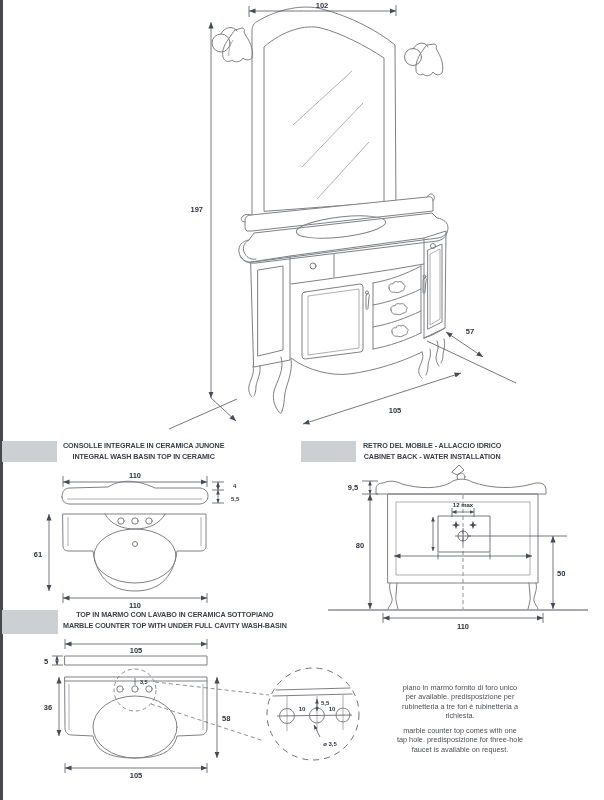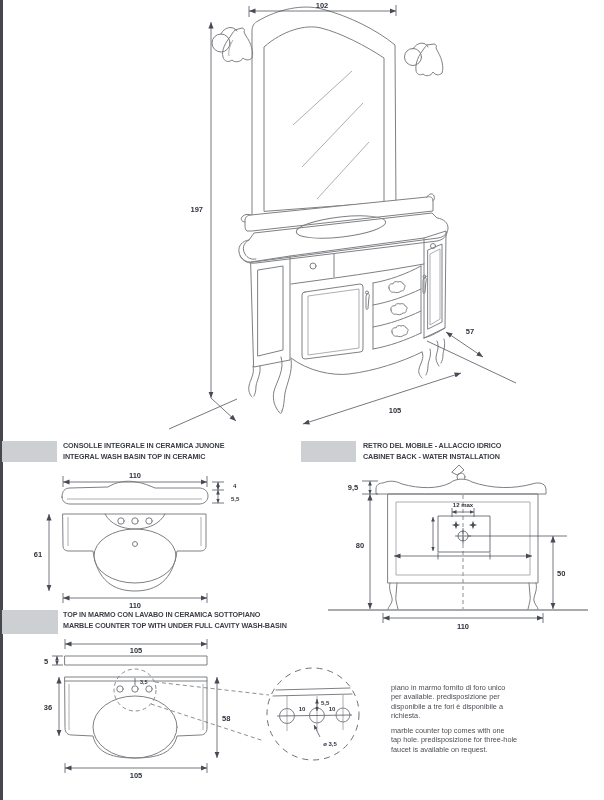--- a/index.html
+++ b/index.html
@@ -1,17 +1,17 @@
 <!DOCTYPE html>
 <html><head>
 <meta charset="utf-8">
 <style>
   html,body{margin:0;padding:0;background:#ffffff;}
   #page{position:relative;width:604px;height:800px;background:#ffffff;overflow:hidden;
-        font-family:"Liberation Sans",sans-serif;}
+        font-family:"Liberation Sans",sans-serif;text-align:center;}
   #edge{position:absolute;left:0;top:0;width:3px;height:800px;background:#46484d;}
   .bar{position:absolute;background:#cdd0d2;}
   .hdr{position:absolute;font-size:7.2px;font-weight:700;color:#3b3e47;line-height:10.5px;
        letter-spacing:-0.1px;white-space:nowrap;}
   .hdr span{display:block;}
   #note{position:absolute;left:379px;top:683px;width:150px;font-size:7.3px;color:#4c4e54;
         line-height:9.3px;}
   #note .para{margin:0 0 6px 12px;}
   #note span{display:block;}
   svg{position:absolute;left:0;top:0;}
@@ -277,21 +277,21 @@
   <div class="bar" style="left:2px;top:610px;width:56px;height:24px;"></div>
   <div class="hdr" style="left:63px;top:609px;line-height:11px;">
     <span>TOP IN MARMO CON LAVABO IN CERAMICA SOTTOPIANO</span>
     <span>MARBLE COUNTER TOP WITH UNDER FULL CAVITY WASH-BASIN</span>
   </div>
 
   <div id="note">
     <div class="para">
       <span>piano in marmo fornito di foro unico</span>
       <span>per available. predisposizione per</span>
-      <span>disponibile a tre fori è disponibile a</span>
+      <span>rubinetteria a tre fori è rubinetteria a</span>
       <span>richiesta.</span>
     </div>
     <div class="para">
       <span>marble counter top comes with one</span>
       <span>tap hole. predisposizione for three-hole</span>
       <span>faucet is available on request.</span>
     </div>
   </div>
 </div>
 

